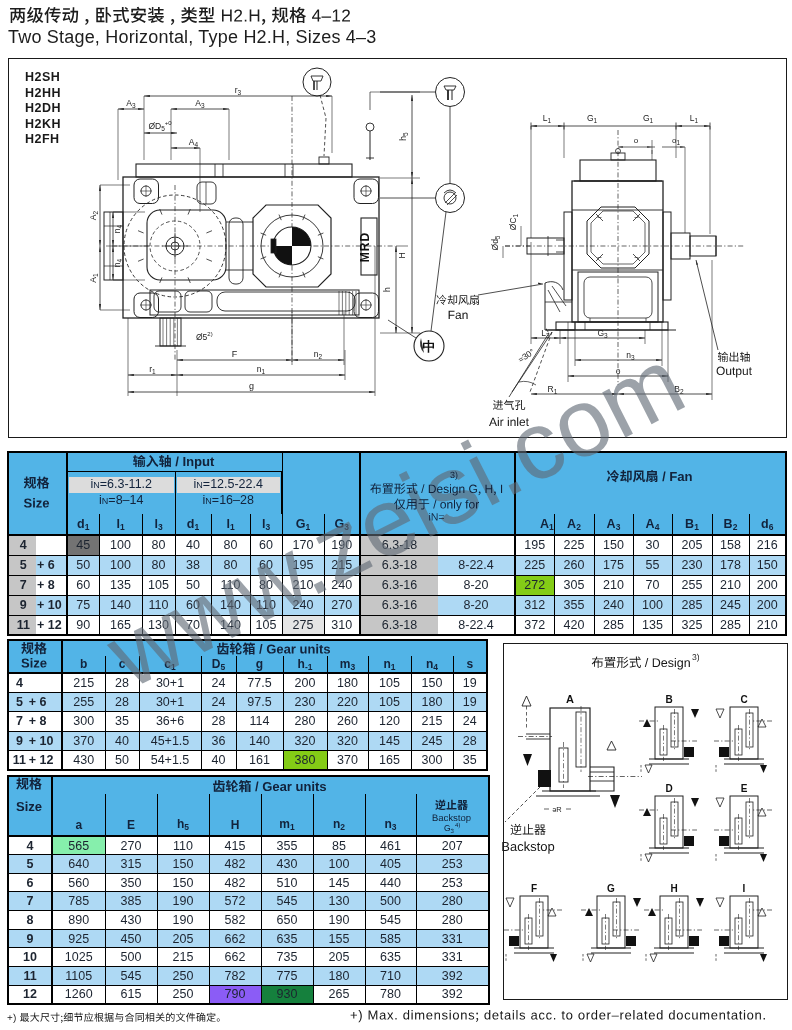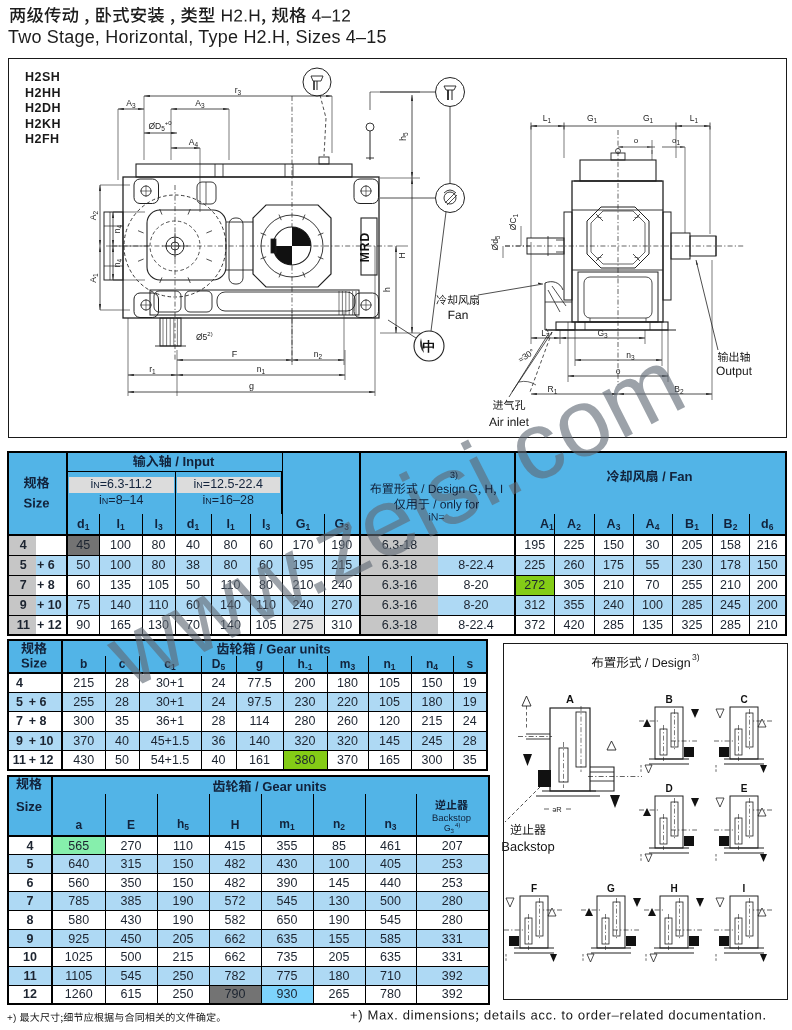--- a/index.html
+++ b/index.html
@@ -32,21 +32,21 @@
 .lbl,.lbl2,.lbl3{font-weight:bold;font-size:12.5px}
 .lbl .l1{display:inline-block;width:48%;text-align:center}
 .lbl .l2{display:inline-block;width:50%;text-align:left}
 .lbl2 .l1{display:inline-block;width:36%;text-align:center}
 .lbl2 .l2{display:inline-block;width:60%;text-align:left}
 .dpbox{position:absolute;left:503px;top:643px;width:285px;height:357px;border:1.5px solid #1a1a1a}
 .dp{position:absolute;left:503px;top:643px}
 .ov{position:absolute;left:0;top:0;pointer-events:none}
 </style></head><body>
 <div class="page">
-    <div class="title2">Two Stage, Horizontal, Type H2.H, Sizes 4–15</div>
+    <div class="title2">Two Stage, Horizontal, Type H2.H, Sizes 4–3</div>
     <div class="dwgbox"></div>
     <div class="h2list">H2SH<br>H2HH<br>H2DH<br>H2KH<br>H2FH</div>
     <svg class="dwg" width="779" height="380" viewBox="8 58 779 380">
       <line x1="112" y1="246" x2="395" y2="246" stroke="#222" stroke-width="0.7" stroke-dasharray="5 2.2 1.2 2.2"></line>
       <line x1="175" y1="185" x2="175" y2="360" stroke="#222" stroke-width="0.7" stroke-dasharray="5 2.2 1.2 2.2"></line>
       <line x1="292" y1="96" x2="292" y2="362" stroke="#222" stroke-width="0.7" stroke-dasharray="5 2.2 1.2 2.2"></line>
       <rect x="136" y="164" width="216" height="13" fill="none" stroke="#222" stroke-width="1.1"></rect>
       <line x1="215" y1="164" x2="215" y2="177" stroke="#222" stroke-width="0.8"></line>
       <line x1="223" y1="164" x2="223" y2="177" stroke="#222" stroke-width="0.8"></line>
       <line x1="285" y1="164" x2="285" y2="177" stroke="#222" stroke-width="0.8"></line>
@@ -575,21 +575,21 @@
           <td style="background:var(--stripe)">230</td>
           <td style="background:var(--stripe)">220</td>
           <td style="background:var(--stripe)">105</td>
           <td style="background:var(--stripe)">180</td>
           <td style="background:var(--stripe)">19</td>
         </tr>
         <tr style="height:19.4px" class="dr">
           <td class="lbl2" style="background:#fff;border-right-width:2px"><span class="l1">7</span><span class="l2">+ 8</span></td>
           <td style="background:#fff">300</td>
           <td style="background:#fff">35</td>
-          <td style="background:#fff">36+1</td>
+          <td style="background:#fff">36+6</td>
           <td style="background:#fff">28</td>
           <td style="background:#fff">114</td>
           <td style="background:#fff">280</td>
           <td style="background:#fff">260</td>
           <td style="background:#fff">120</td>
           <td style="background:#fff">215</td>
           <td style="background:#fff">24</td>
         </tr>
         <tr style="height:19.4px" class="dr">
           <td class="lbl2" style="background:var(--stripe);border-right-width:2px"><span class="l1">9</span><span class="l2">+ 10</span></td>
@@ -667,39 +667,39 @@
           <td style="background:var(--stripe)">100</td>
           <td style="background:var(--stripe)">405</td>
           <td style="background:var(--stripe)">253</td>
         </tr>
         <tr style="height:18.67px" class="dr">
           <td class="lbl3" style="background:#fff;border-right-width:2px">6</td>
           <td style="background:#fff">560</td>
           <td style="background:#fff">350</td>
           <td style="background:#fff">150</td>
           <td style="background:#fff">482</td>
-          <td style="background:#fff">390</td>
+          <td style="background:#fff">510</td>
           <td style="background:#fff">145</td>
           <td style="background:#fff">440</td>
           <td style="background:#fff">253</td>
         </tr>
         <tr style="height:18.67px" class="dr">
           <td class="lbl3" style="background:var(--stripe);border-right-width:2px">7</td>
           <td style="background:var(--stripe)">785</td>
           <td style="background:var(--stripe)">385</td>
           <td style="background:var(--stripe)">190</td>
           <td style="background:var(--stripe)">572</td>
           <td style="background:var(--stripe)">545</td>
           <td style="background:var(--stripe)">130</td>
           <td style="background:var(--stripe)">500</td>
           <td style="background:var(--stripe)">280</td>
         </tr>
         <tr style="height:18.67px" class="dr">
           <td class="lbl3" style="background:#fff;border-right-width:2px">8</td>
-          <td style="background:#fff">580</td>
+          <td style="background:#fff">890</td>
           <td style="background:#fff">430</td>
           <td style="background:#fff">190</td>
           <td style="background:#fff">582</td>
           <td style="background:#fff">650</td>
           <td style="background:#fff">190</td>
           <td style="background:#fff">545</td>
           <td style="background:#fff">280</td>
         </tr>
         <tr style="height:18.67px" class="dr">
           <td class="lbl3" style="background:var(--stripe);border-right-width:2px">9</td>
@@ -732,22 +732,22 @@
           <td style="background:var(--stripe)">775</td>
           <td style="background:var(--stripe)">180</td>
           <td style="background:var(--stripe)">710</td>
           <td style="background:var(--stripe)">392</td>
         </tr>
         <tr style="height:18.67px" class="dr">
           <td class="lbl3" style="background:#fff;border-right-width:2px">12</td>
           <td style="background:#fff">1260</td>
           <td style="background:#fff">615</td>
           <td style="background:#fff">250</td>
-          <td style="background:#737373">790</td>
-          <td style="background:#7dd3fc">930</td>
+          <td style="background:#8b5cf6">790</td>
+          <td style="background:#15803d">930</td>
           <td style="background:#fff">265</td>
           <td style="background:#fff">780</td>
           <td style="background:#fff">392</td>
         </tr>
       </tbody>
     </table>
     <div class="dpbox"></div>
     <svg class="dp" width="285" height="357" viewBox="503 643 285 357">
       <rect x="550" y="708" width="40" height="83" fill="none" stroke="#222" stroke-width="1.2"></rect>
       <path d="M590,767 L614,767 L614,791 L590,791" fill="none" stroke="#222" stroke-width="1.1"></path>

